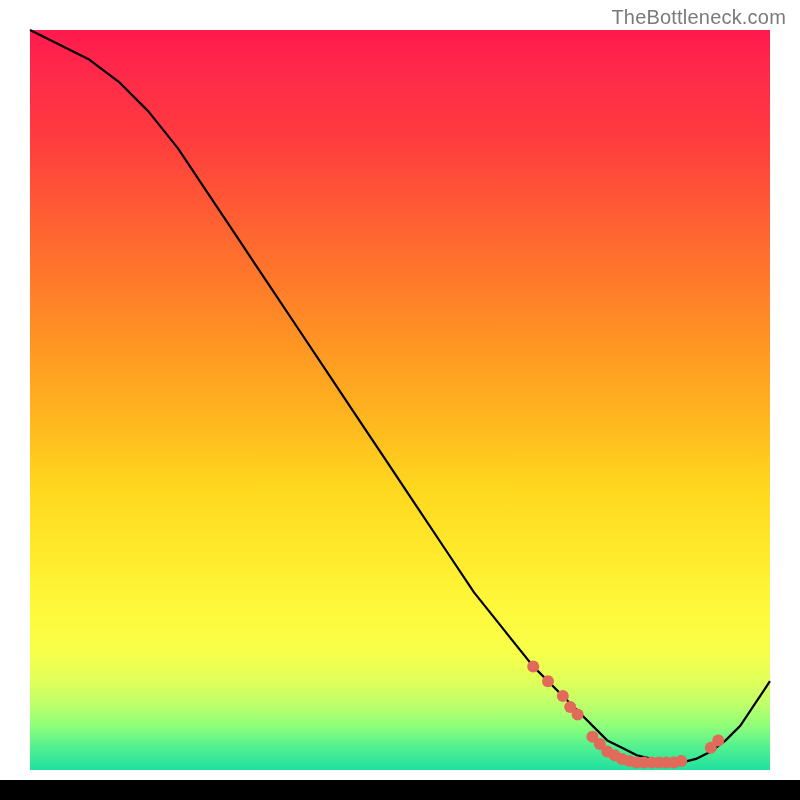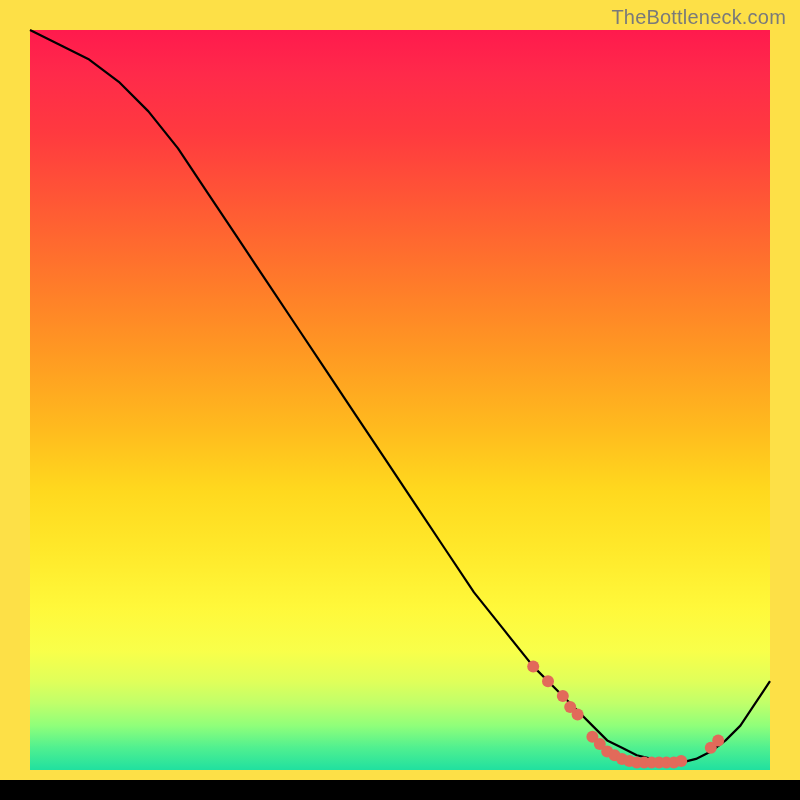--- a/index.html
+++ b/index.html
@@ -8,21 +8,21 @@
     width: 800px;
     height: 800px;
     background: #000;
     overflow: hidden;
     font-family: Arial, Helvetica, sans-serif;
   }
   .frame {
     position: relative;
     width: 800px;
     height: 780px;
-    background: #fde047;
+    background: #ffffff;
   }
   .plot {
     position: absolute;
     left: 30px;
     top: 30px;
     width: 740px;
     height: 740px;
     
     background: linear-gradient(to bottom,
       #ff1a4d 0%,

